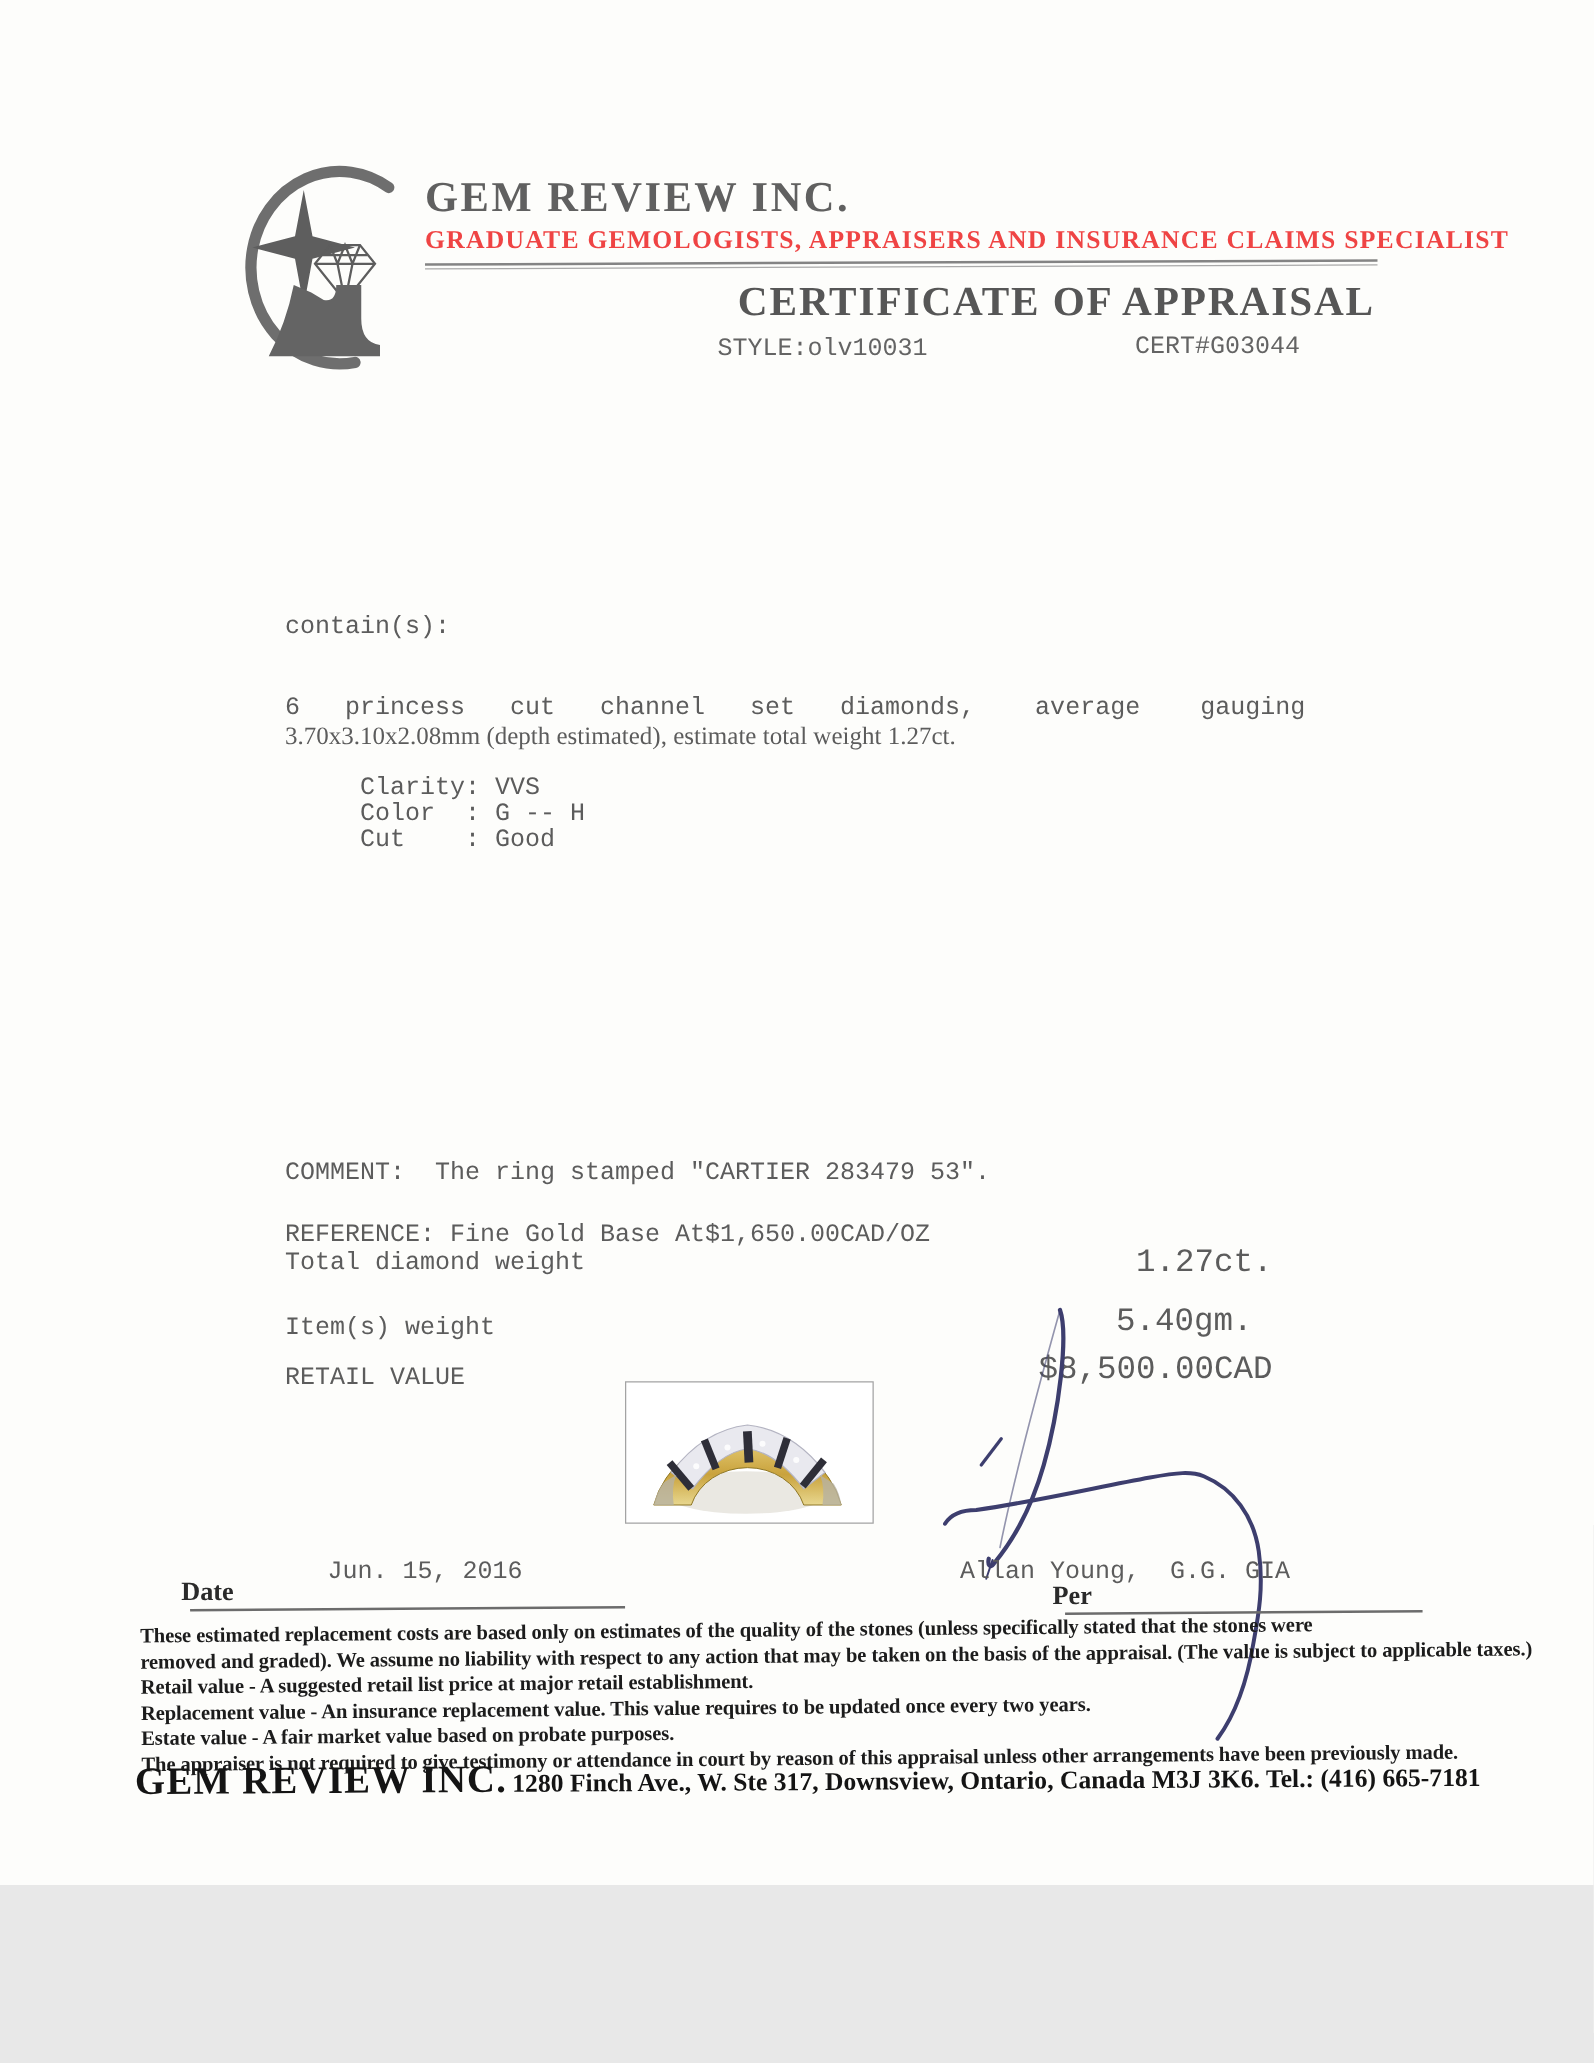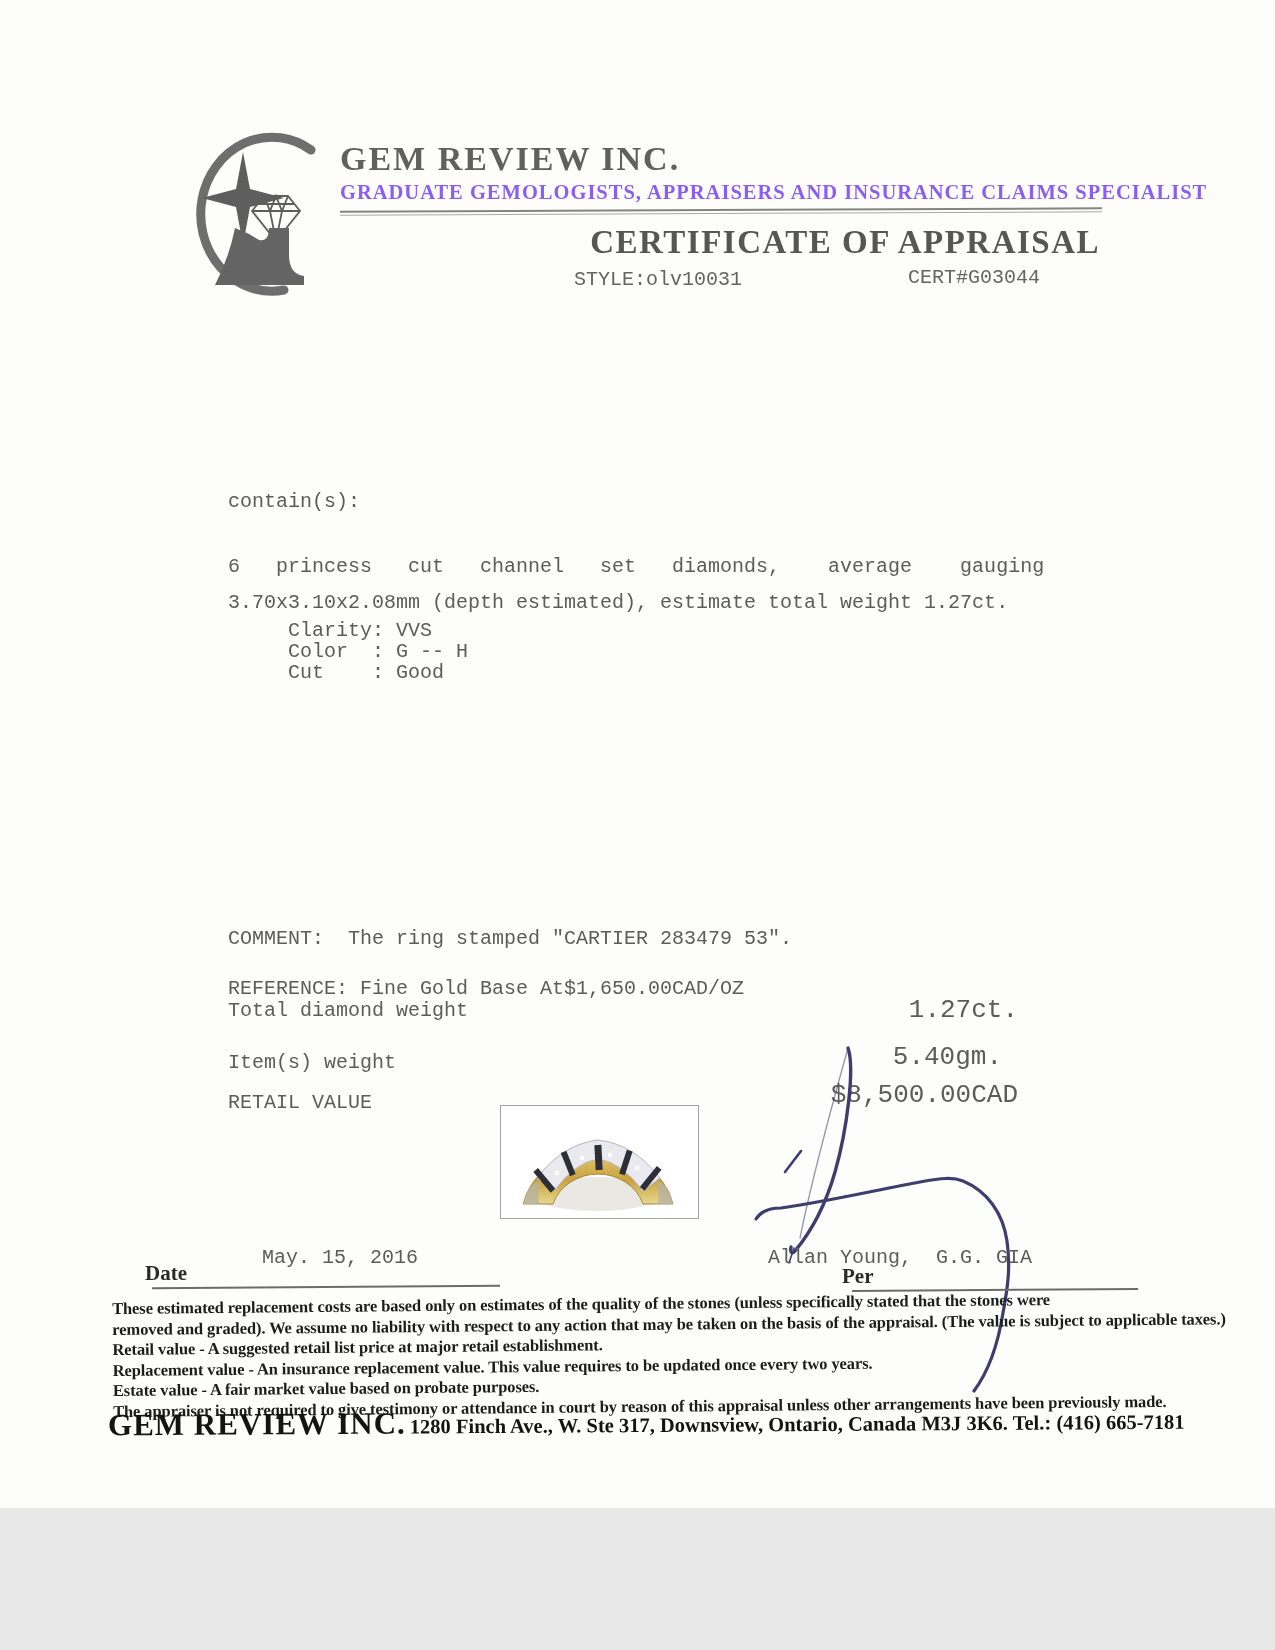--- a/index.html
+++ b/index.html
@@ -7,21 +7,21 @@
     position:relative;
     width:1275px;height:1508px;
     background:#fdfdfb;
     overflow:hidden;
     font-family:"Liberation Serif", serif;
     color:#444;
   }
   .abs{position:absolute;}
   
   .company{font-size:34px;font-weight:bold;letter-spacing:2px;color:#606060;white-space:nowrap;}
-  .tagline{font-size:20.5px;font-weight:bold;letter-spacing:1px;color:#8b5cf6;white-space:nowrap;}
+  .tagline{font-size:20.5px;font-weight:bold;letter-spacing:1px;color:#ef4444;white-space:nowrap;}
   .rule{height:2px;border-top:2.5px solid #848484;border-bottom:1.5px solid #a9a9a9;transform:rotate(-0.25deg);}
   .cert-title{font-size:33px;font-weight:bold;letter-spacing:1.5px;color:#565656;text-align:right;}
   .mono{font-family:"Liberation Mono","DejaVu Sans Mono",monospace;font-size:20px;line-height:22px;color:#5c5c5c;white-space:pre;}
   .mono-sm{font-family:"Liberation Mono","DejaVu Sans Mono",monospace;font-size:20px;color:#646464;white-space:pre;}
   .val{font-family:"Liberation Mono","DejaVu Sans Mono",monospace;font-size:26px;color:#5c5c5c;text-align:right;white-space:pre;}
   
   .siglabel{font-size:21px;font-weight:bold;color:#2a2a2a;margin-left:32px;}
   .underline{border-bottom:2px solid #6c6c6c;transform:rotate(-0.4deg);}
   
   .fineprint{transform:rotate(-0.55deg);transform-origin:left top;}
@@ -53,21 +53,21 @@
   <div class="abs company" style="left:340px;top:140px;">GEM REVIEW INC.</div>
   <div class="abs tagline" style="left:340px;top:181px;">GRADUATE GEMOLOGISTS, APPRAISERS AND INSURANCE CLAIMS SPECIALIST</div>
   <div class="abs rule" style="left:340px;top:209px;width:762px;"></div>
   <div class="abs cert-title" style="left:345px;top:224px;width:755px;">CERTIFICATE OF APPRAISAL</div>
   <div class="abs mono-sm" style="left:574px;top:268px;">STYLE:olv10031</div>
   <div class="abs mono-sm" style="left:908px;top:266px;">CERT#G03044</div>
 
   <div class="abs mono" style="left:228px;top:491px;">contain(s):</div>
 
   <div class="abs mono" style="left:228px;top:556px;">6   princess   cut   channel   set   diamonds,    average    gauging</div>
-  <div class="abs mono" style="left:228px;top:592px;">3.70x3.10x2.08mm (depth estimated), estimate total weight 1.27ct.</div>
+  <div class="abs mono" style="left:228px;top:578px;font-family:Liberation Serif, serif;">3.70x3.10x2.08mm (depth estimated), estimate total weight 1.27ct.</div>
 
   <div class="abs mono" style="left:288px;top:620px;">Clarity: VVS</div>
   <div class="abs mono" style="left:288px;top:641px;">Color  : G -- H</div>
   <div class="abs mono" style="left:288px;top:662px;">Cut    : Good</div>
 
   <div class="abs mono" style="left:228px;top:928px;">COMMENT:  The ring stamped "CARTIER 283479 53".</div>
   <div class="abs mono" style="left:228px;top:978px;">REFERENCE: Fine Gold Base At$1,650.00CAD/OZ</div>
   <div class="abs mono" style="left:228px;top:1000px;">Total diamond weight</div>
   <div class="abs val" style="left:760px;top:995px;width:258px;">1.27ct.</div>
 
@@ -110,21 +110,21 @@
   <svg class="abs" style="left:0;top:0;pointer-events:none;" width="1275" height="1650" viewBox="0 0 1275 1650">
     <g fill="none" stroke="#3d3e6e" stroke-linecap="round">
       <path d="M 800 1238 C 812 1178 834 1098 848 1048" stroke-width="1.3" opacity="0.55"></path>
       <path d="M 848 1048 C 855 1068 847 1130 835 1172 C 825 1207 810 1233 795 1251 C 792 1255 790 1252 791 1247" stroke-width="3.4"></path>
       <path d="M 785 1172 L 801 1151" stroke-width="2.6"></path>
       <path d="M 756 1219 C 761 1211 770 1208 781 1208 C 830 1201 881 1189 920 1182 C 942 1178 953 1177 963 1181 C 987 1191 1003 1213 1007 1241 C 1011 1269 1007 1291 1003 1313 C 998 1344 988 1372 974 1391" stroke-width="3.2"></path>
       <path d="M 789 1263 L 794 1248" stroke-width="1.6"></path>
     </g>
   </svg>
 
-  <div class="abs mono" style="left:262px;top:1247px;">May. 15, 2016</div>
+  <div class="abs mono" style="left:262px;top:1247px;">Jun. 15, 2016</div>
   <div class="abs mono" style="left:768px;top:1247px;">Allan Young,  G.G. GIA</div>
 
   <div class="abs siglabel" style="left:113px;top:1261px;">Date</div>
   <div class="abs underline" style="left:152px;top:1266px;width:348px;height:20px;"></div>
   <div class="abs siglabel" style="left:810px;top:1264px;">Per</div>
   <div class="abs underline" style="left:852px;top:1269px;width:286px;height:20px;"></div>
 
   <div class="abs fineprint" style="left:112px;top:1299px;">
     <div>These estimated replacement costs are based only on estimates of the  quality of the stones (unless specifically stated that the stones were</div>
     <div>removed and graded). We assume no liability with respect to any action that may be taken on the basis of the appraisal. (The value is subject to applicable taxes.)</div>

